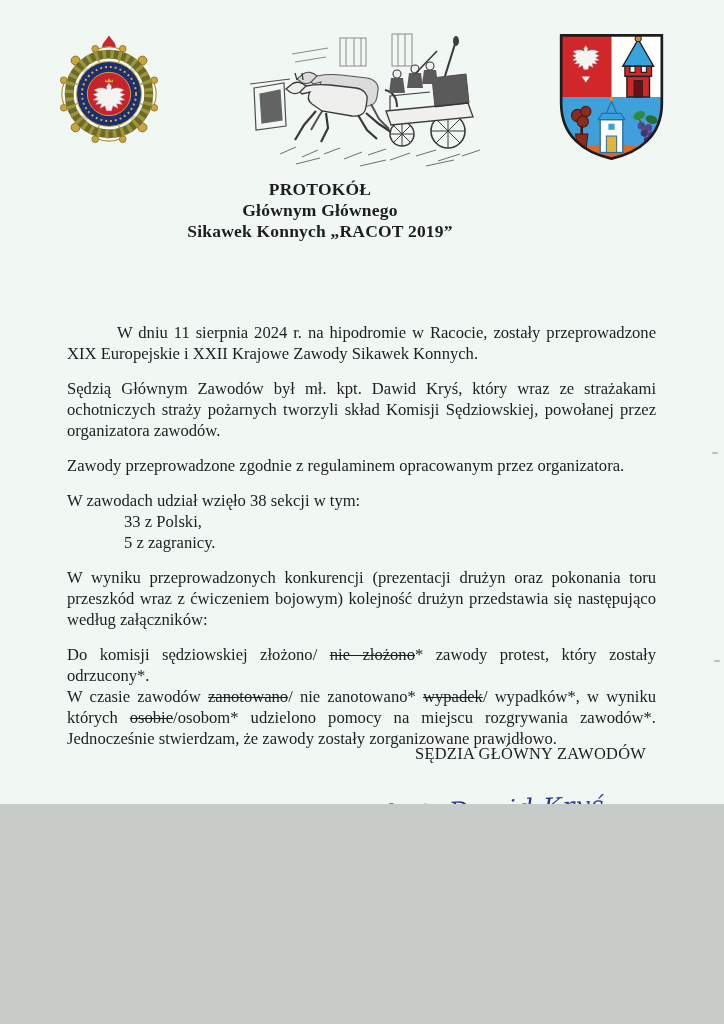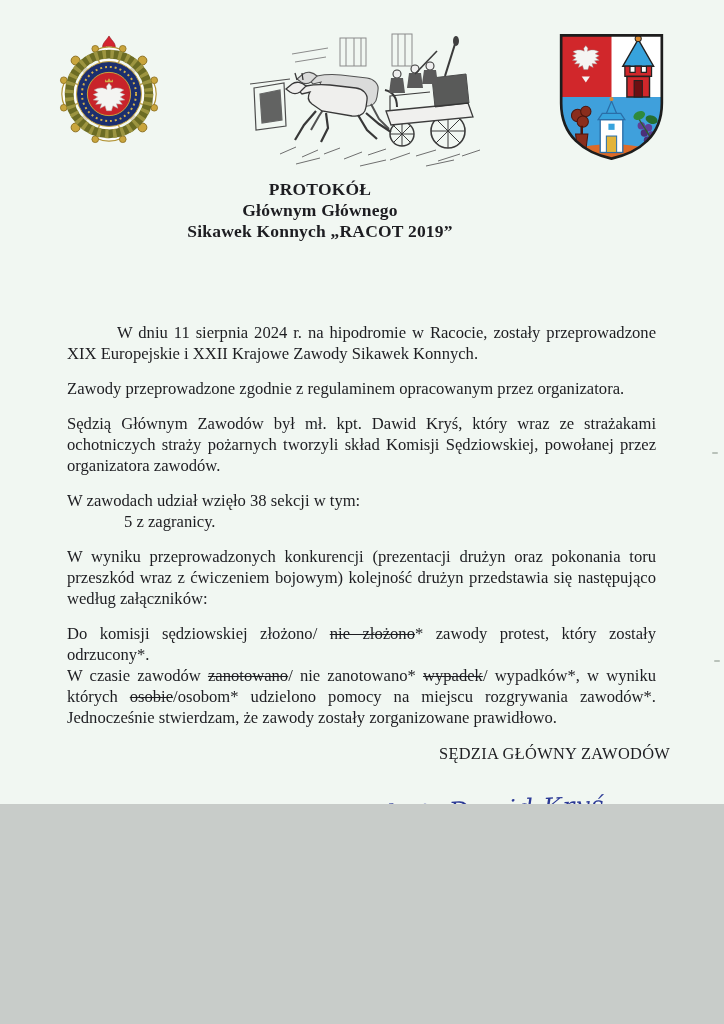--- a/index.html
+++ b/index.html
@@ -36,21 +36,21 @@
   }
   .content p { margin:0; }
   .para-gap { margin-top:14px !important; }
   .indent-first { text-indent:50px; }
   .list-line { padding-left:57px; text-align:left; }
   .strike { text-decoration:line-through; text-decoration-thickness:1.4px; }
 
   
   .sig-label {
     position:absolute; top:744px; left:415px; width:230px;
-    font-size:16.4px; letter-spacing:.3px; white-space:nowrap;margin-left:24px;
+    font-size:16.4px; letter-spacing:.3px; white-space:nowrap;
   }
   .sig-area { position:absolute; top:778px; left:340px; width:306px; height:52px; }
   .sig-dots {
     position:absolute; left:0; bottom:4px; width:300px;
     overflow:hidden; white-space:nowrap;
     font-size:15px; letter-spacing:.5px; color:#23233a;
   }
   .sig-hand {
     position:absolute; left:4px; bottom:6px; width:300px;
     font-family:"DejaVu Serif",serif; font-style:italic;
@@ -249,23 +249,24 @@
   </div>
 
   <div class="title-block">
     <div>PROTOKÓŁ</div>
     <div>Głównym Głównego</div>
     <div>Sikawek Konnych „RACOT 2019”</div>
   </div>
 
   <div class="content">
     <p class="indent-first">W dniu 11 sierpnia 2024 r. na hipodromie w Racocie, zostały przeprowadzone XIX Europejskie i XXII Krajowe Zawody Sikawek Konnych.</p>
+    <p class="para-gap">Sędzią Głównym Zawodów był mł. kpt. Dawid Kryś, który wraz ze strażakami ochotniczych straży pożarnych tworzyli skład Komisji Sędziowskiej, powołanej przez organizatora zawodów.</p>
     <p class="para-gap">Zawody przeprowadzone zgodnie z regulaminem opracowanym przez organizatora.</p>
-    <p class="para-gap">Sędzią Głównym Zawodów był mł. kpt. Dawid Kryś, który wraz ze strażakami ochotniczych straży pożarnych tworzyli skład Komisji Sędziowskiej, powołanej przez organizatora zawodów.</p>
     <p class="para-gap">W zawodach udział wzięło 38 sekcji w tym:</p>
+    <p class="list-line">33 z Polski,</p>
     <p class="list-line">5 z zagranicy.</p>
     <p class="para-gap">W wyniku przeprowadzonych konkurencji (prezentacji drużyn oraz pokonania toru przeszkód wraz z ćwiczeniem bojowym) kolejność drużyn przedstawia się następująco według załączników:</p>
     <p class="para-gap"><span>Do komisji sędziowskiej złożono/ </span><span class="strike">nie złożono</span><span>* zawody protest, który zostały odrzucony*.</span></p>
     <p><span>W czasie zawodów </span><span class="strike">zanotowano</span><span>/ nie zanotowano* </span><span class="strike">wypadek</span><span>/ wypadków*, w wyniku których </span><span class="strike">osobie</span><span>/osobom* udzielono pomocy na miejscu rozgrywania zawodów*. Jednocześnie stwierdzam, że zawody zostały zorganizowane prawidłowo.</span></p>
   </div>
 
   <div class="sig-label">SĘDZIA GŁÓWNY ZAWODÓW</div>
   <div class="sig-area">
     <div class="sig-dots">............................................................................................</div>
     <div class="sig-hand">mł.kpt. Dawid  Kryś</div>

